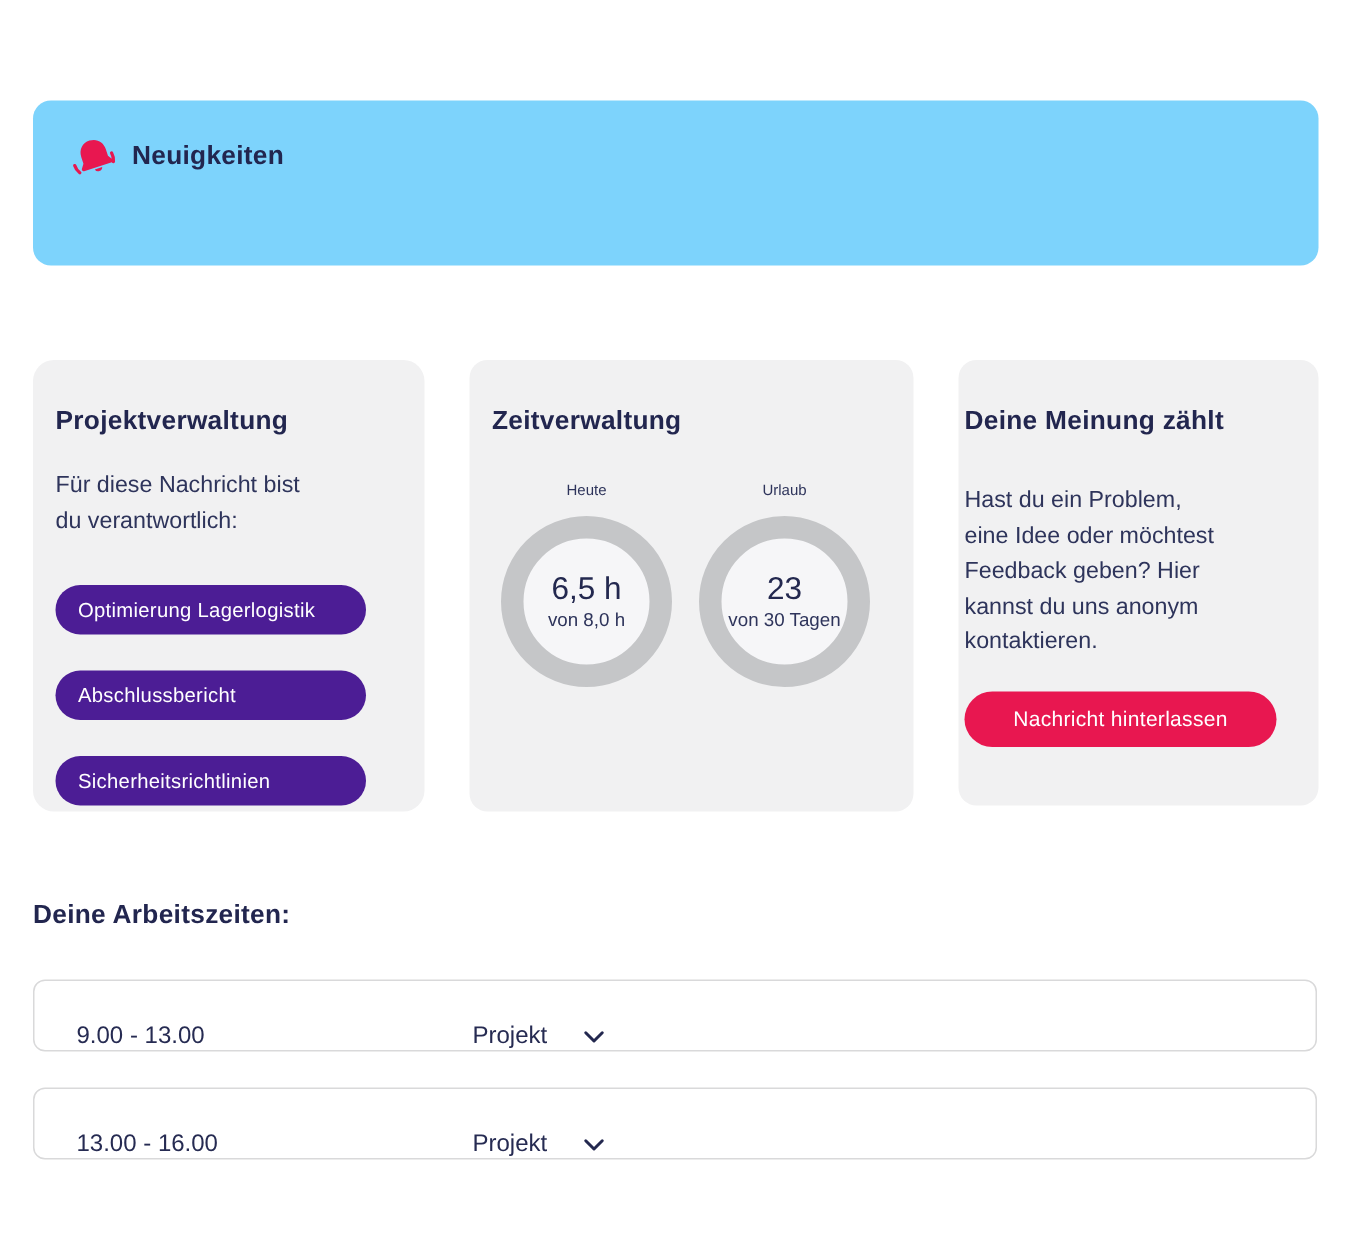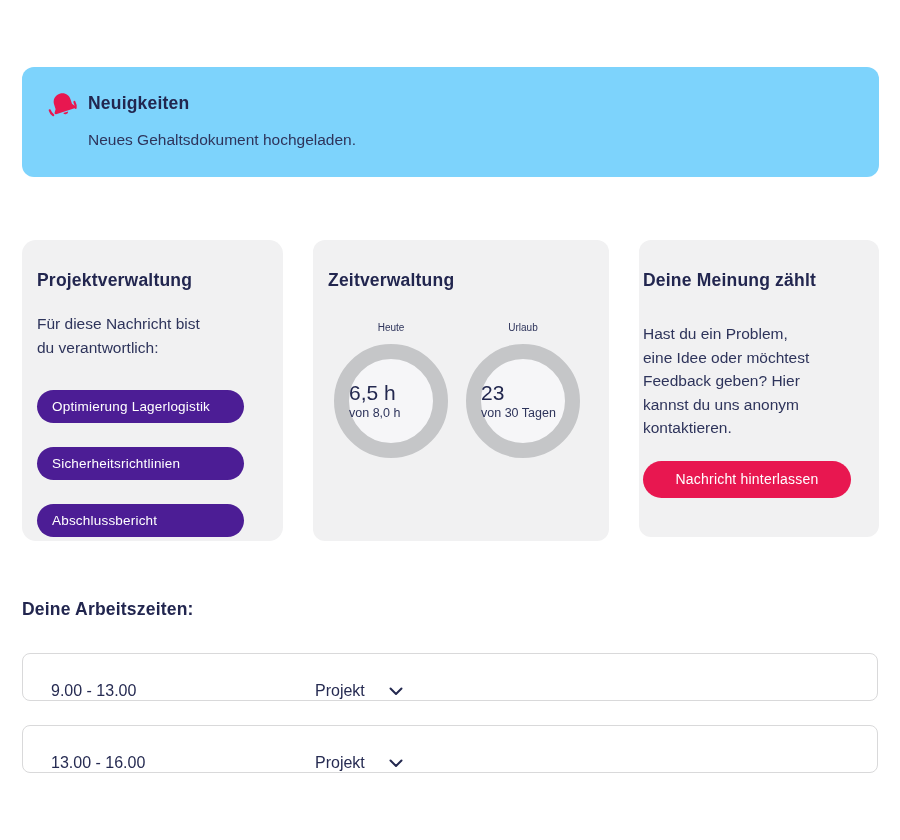--- a/index.html
+++ b/index.html
@@ -43,21 +43,21 @@
   }
 
   .card-time { width: 296px; padding: 30px 0 0 0; }
   .card-time .card-title { margin-left: 15px; }
   .gauges { display: flex; margin-top: 31px; padding-left: 21px; gap: 18px; }
   .gauge { width: 114px; text-align: center; }
   .gauge-label { font-size: 10px; color: #2e345b; margin-bottom: 11px; }
   .donut {
     width: 114px; height: 114px; border-radius: 50%;
     border: 15px solid #c5c6c8; background: #f6f6f8;
-    display: flex; flex-direction: column; align-items: flex-start; justify-content: center;
+    display: flex; flex-direction: column; align-items: center; justify-content: center;
   }
   .gauge-value { font-size: 21px; color: #23284f; line-height: 22px; }
   .gauge-sub { font-size: 12.5px; color: #2e345b; margin-top: 2px; }
 
   .card-feedback { width: 240px; height: 297px; padding: 30px 14px 0 4px; }
   .card-feedback .card-desc { margin-top: 31px; }
   .feedback-btn {
     margin-top: 21px; width: 208px; height: 37px;
     background: #e81750; color: #ffffff; border: none; border-radius: 18.5px;
     font-family: "Liberation Sans", sans-serif; font-size: 14px; letter-spacing: .2px;
@@ -91,33 +91,32 @@
       <svg width="34" height="34" viewBox="0 0 34 34">
         <g transform="rotate(-18 17 16)">
           <path fill="#e81750" d="M17 5.2c-5.1 0-8.6 3.7-8.6 8.8v4.6l-2.1 3.1c-.5.8.1 1.8 1 1.8h19.4c.9 0 1.5-1 1-1.8l-2.1-3.1V14c0-5.1-3.5-8.8-8.6-8.8z"></path>
           <path fill="#e81750" d="M14.4 24.6a2.7 2.7 0 0 0 5.2 0z"></path>
         </g>
         <path d="M7.2 27.2c-1.6-1.2-2.8-2.9-3.4-4.8" fill="none" stroke="#e81750" stroke-width="2.2" stroke-linecap="round"></path>
         <path d="M29.6 19.8c.2-2-.2-4-1.2-5.8" fill="none" stroke="#e81750" stroke-width="2.2" stroke-linecap="round"></path>
       </svg>
     </span>
     <div class="banner-title">Neuigkeiten</div>
-    <div class="banner-message">Neues Gehaltsdokument hochgeladen.</div>
   </div>
 
   <div class="cards">
 
     <div class="card card-projects">
       <div class="card-title">Projektverwaltung</div>
       <div class="card-desc">Für diese Nachricht bist
 du verantwortlich:</div>
       <div class="pills">
         <div class="pill">Optimierung Lagerlogistik</div>
+        <div class="pill">Abschlussbericht</div>
         <div class="pill">Sicherheitsrichtlinien</div>
-        <div class="pill">Abschlussbericht</div>
       </div>
     </div>
 
     <div class="card card-time">
       <div class="card-title">Zeitverwaltung</div>
       <div class="gauges">
         <div class="gauge">
           <div class="gauge-label">Heute</div>
           <div class="donut">
             <div class="gauge-value">6,5 h</div>

